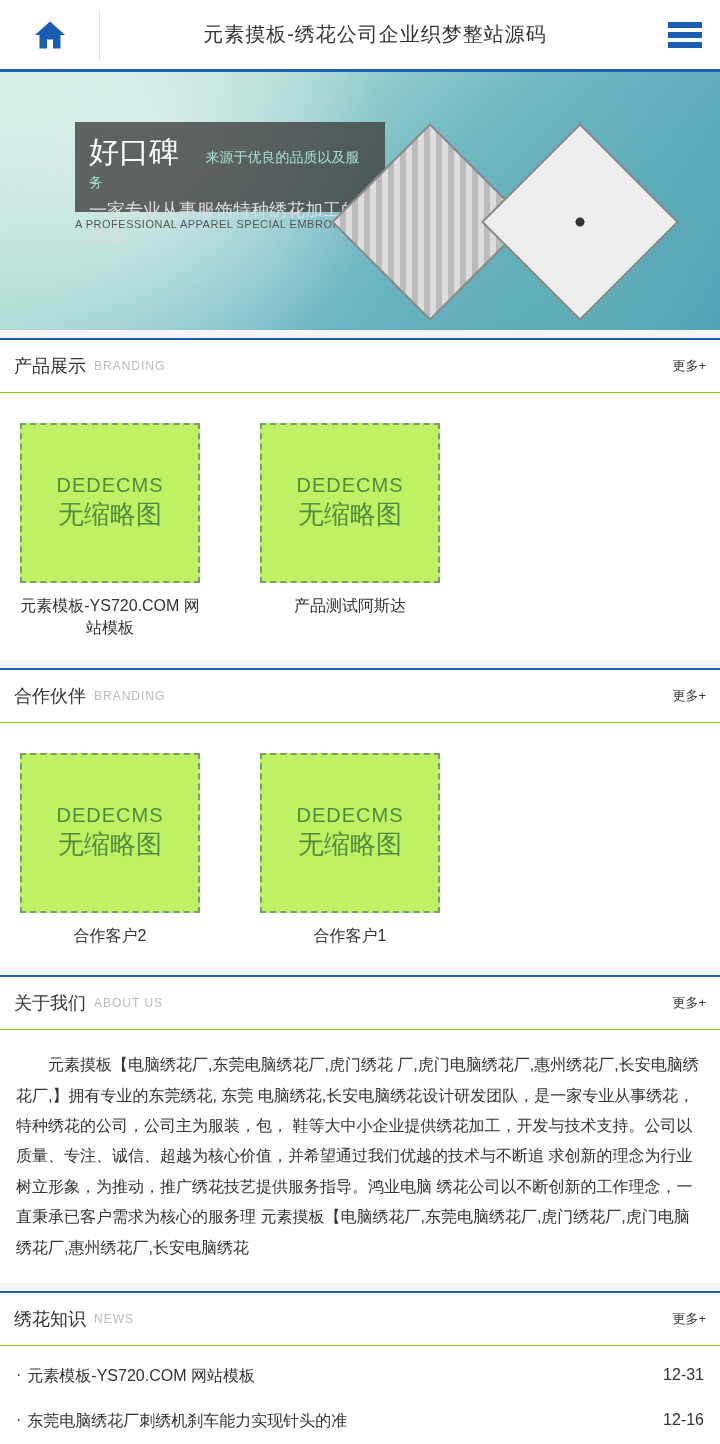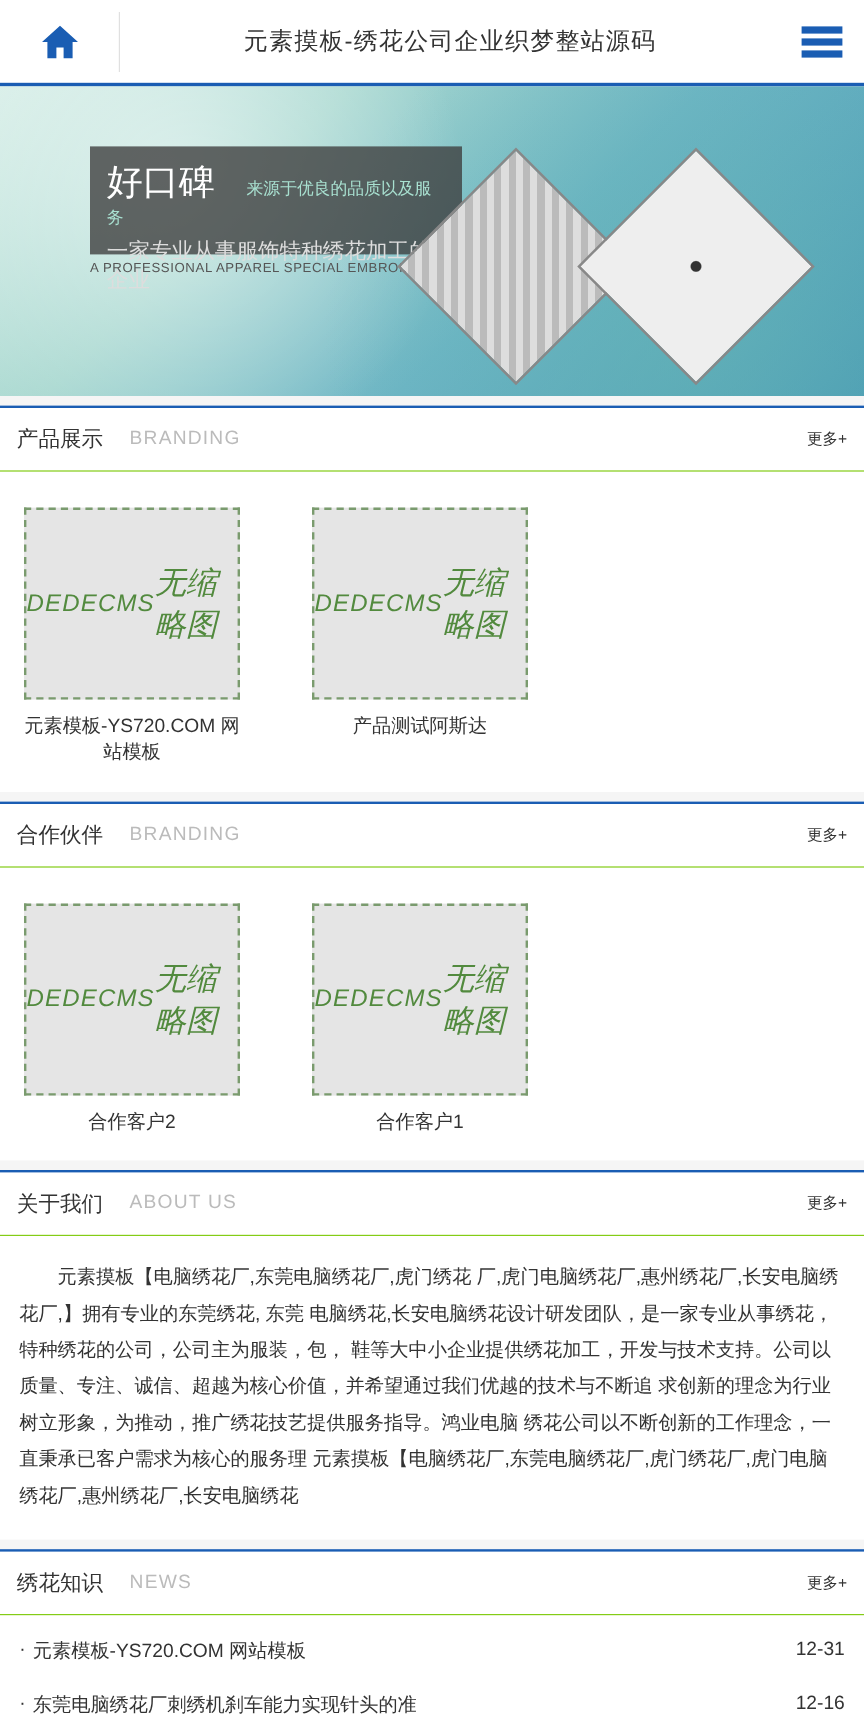--- a/index.html
+++ b/index.html
@@ -23,27 +23,27 @@
 .banner-eng small { display:block; font-size:9px; color:#888; }
 .banner-diamonds { position:absolute; right: 10px; top: 60px; display:flex; gap: -20px; }
 .diamond { width: 140px; height: 140px; transform: rotate(45deg); border: 2px solid #888; background: repeating-linear-gradient(45deg,#ddd,#ddd 6px,#bbb 6px,#bbb 12px); position:absolute; }
 .diamond:nth-child(1){ right: 210px; top: 20px; }
 .diamond:nth-child(2){ right: 60px; top: 20px; background: radial-gradient(circle,#333 4px,#eee 5px); }
 
 
 .section { background: #fff; margin-top: 8px; border-top: 2px solid #1a5db3; }
 .section-head { display: flex; align-items: center; padding: 14px 14px; border-bottom: 1px solid #84cc16; }
 .section-head .title-cn { font-size: 18px; color: #333; }
-.section-head .title-en { font-size: 16px; color: #bbb; margin-left: 22px; letter-spacing: 1px; }
+.section-head .title-en { font-size: 12px; color: #bbb; margin-left: 8px; letter-spacing: 1px; }
 .section-head .more { margin-left: auto; font-size: 13px; color: #333; }
 
 
 .grid { display: flex; gap: 60px; padding: 30px 20px 20px; flex-wrap: wrap; }
 .card { width: 180px; }
-.thumb { width: 180px; height: 160px; border: 2px dashed #7a9b6e; display: flex; flex-direction: row; justify-content: center; align-items: center; background: #e5e5e5; font-style: italic; }
+.thumb { width: 180px; height: 160px; border: 2px dashed #7a9b6e; display: flex; flex-direction: column; justify-content: center; align-items: center; background: #bef264; }
 .thumb .t1 { color: #528a3e; font-size: 20px; letter-spacing: 1px; }
 .thumb .t2 { color: #528a3e; font-size: 26px; }
 .card-title { text-align: center; font-size: 16px; color: #333; margin-top: 12px; line-height: 1.4; }
 
 
 .about-text { padding: 20px 16px; font-size: 16px; color: #333; line-height: 1.9; text-indent: 2em; }
 
 
 .news-list { padding: 8px 16px 20px; }
 .news-item { display: flex; padding: 12px 0; font-size: 16px; color: #333; }

